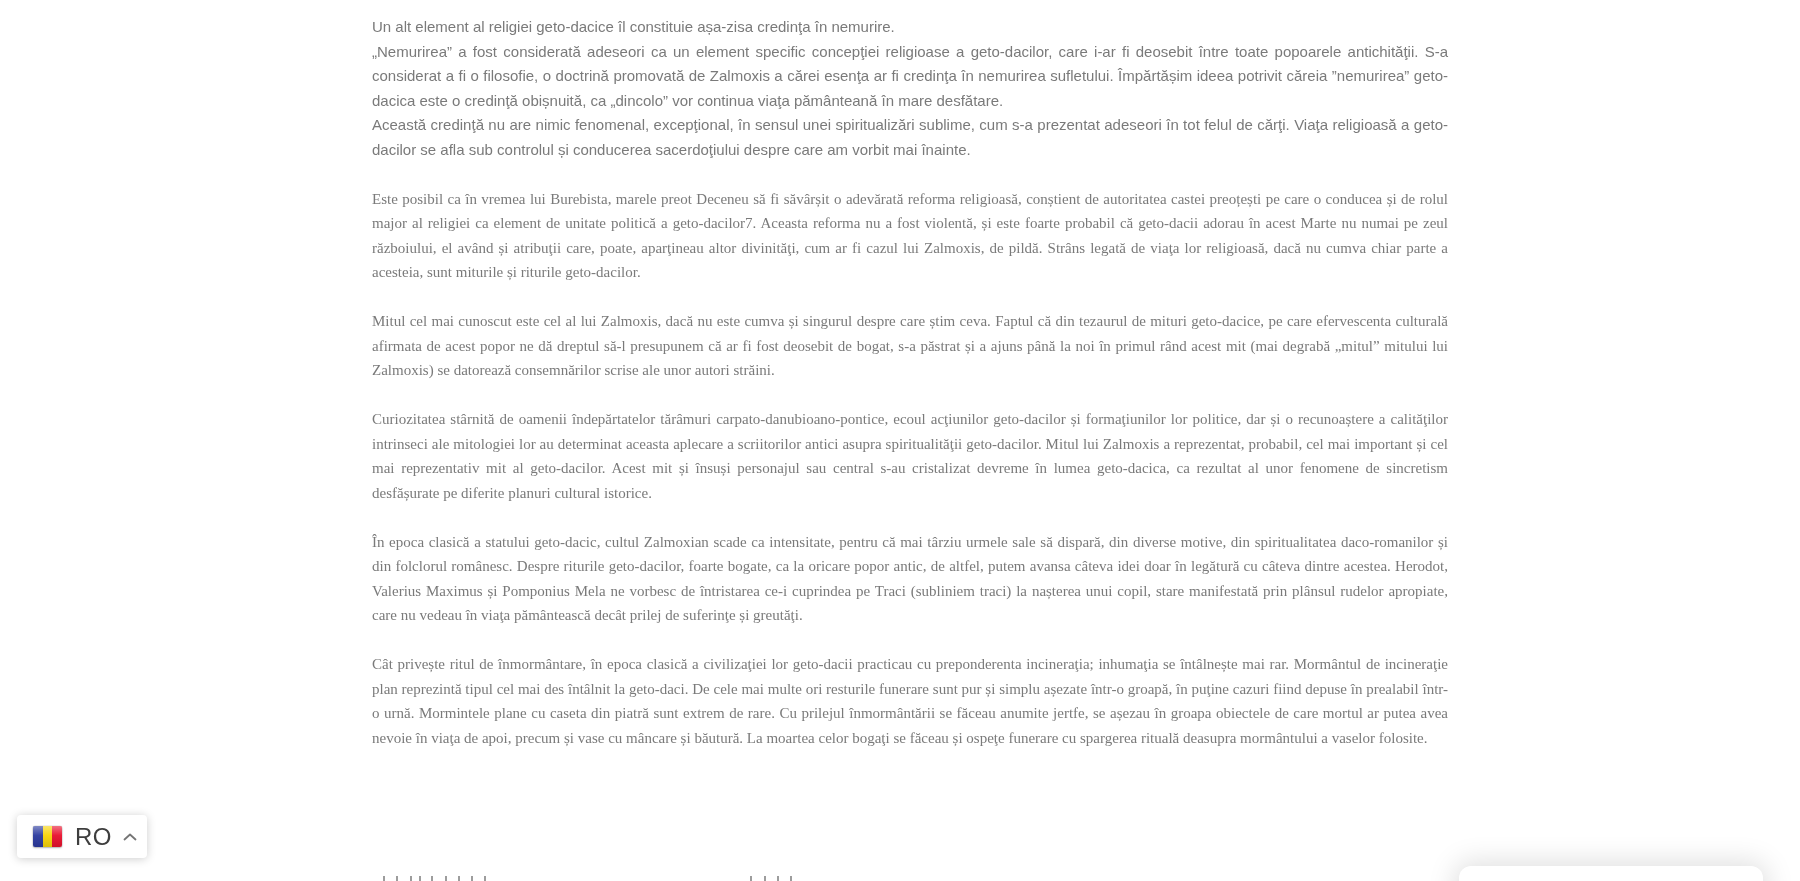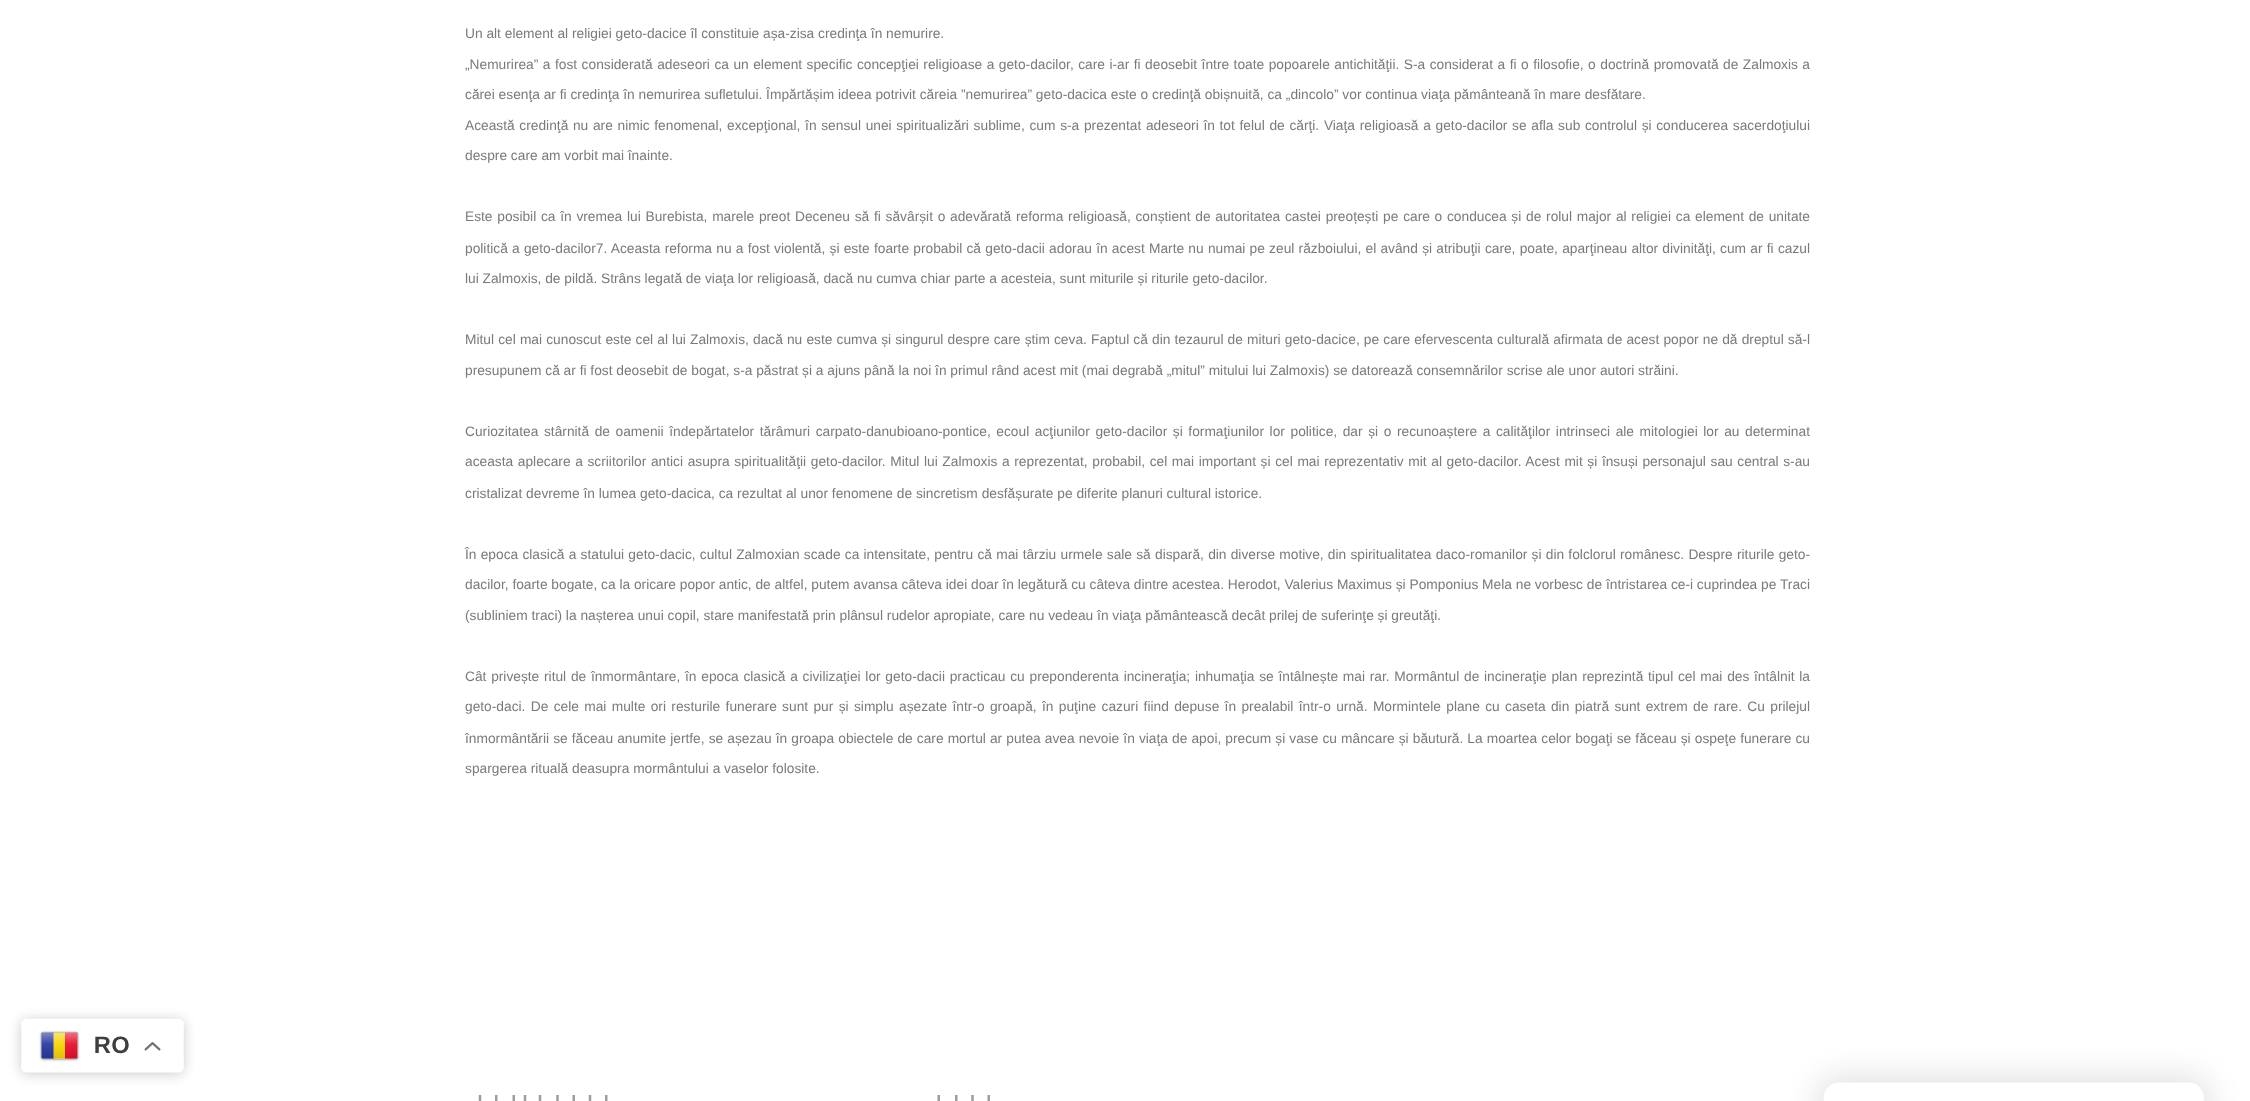--- a/index.html
+++ b/index.html
@@ -17,26 +17,26 @@
     background:#ffffff;
     overflow:hidden;
     font-family:"Liberation Sans","DejaVu Sans",sans-serif;
   }
   
   .article{
     position:absolute;
     left:372px; top:15px;
     width:1076px;
     color:var(--text,#7a7a7a);
-    font-size:11px;
+    font-size:15px;
     line-height:24.5px;
     text-align:justify;
   }
   .article p.line{ margin:0; }
-  .article p.para{ margin:24.5px 0 0 0; }
+  .article p.para{ margin:24.5px 0 0 0;font-family:Liberation Serif, serif; }
 
   
   .clipped-line{
     position:absolute;
     left:372px; top:876px;
     width:1076px; height:5px;
     overflow:hidden;
   }
   .clipped-line i{
     position:absolute; top:0;
@@ -70,22 +70,22 @@
   .flag .b{ background:var(--flag-blue); }
   .flag .y{ background:var(--flag-yellow); }
   .flag .r{ background:var(--flag-red); }
   .flag:after{
     content:"";
     position:absolute; inset:0;
     background:linear-gradient(180deg, rgba(255,255,255,0.40) 0%, rgba(255,255,255,0.05) 45%, rgba(0,0,0,0.10) 100%);
   }
   .lang-code{
     margin-left:13px;
-    font-size:19px;
-    font-weight:700;
+    font-size:24px;
+    font-weight:400;
     letter-spacing:0.3px;
     color:var(--language-code-color,#3e3e3e);
   }
   .chevron{
     margin-left:10px;
     display:block;
     flex:none;
   }
 
   

